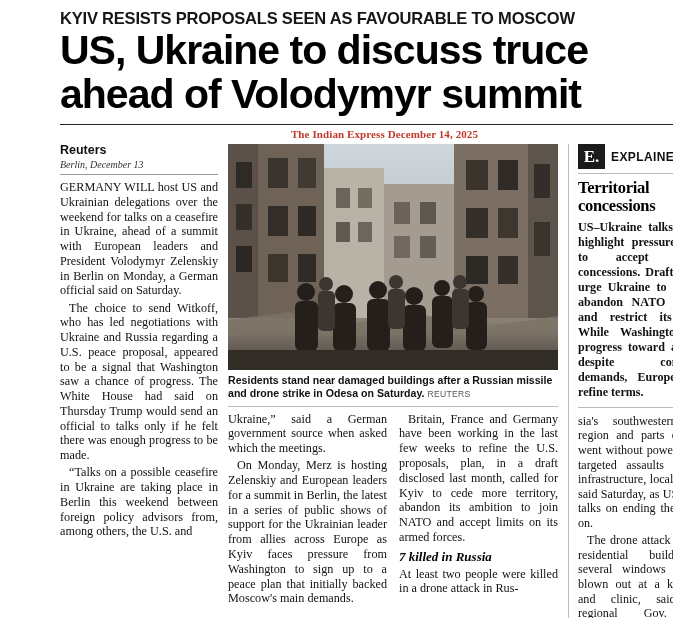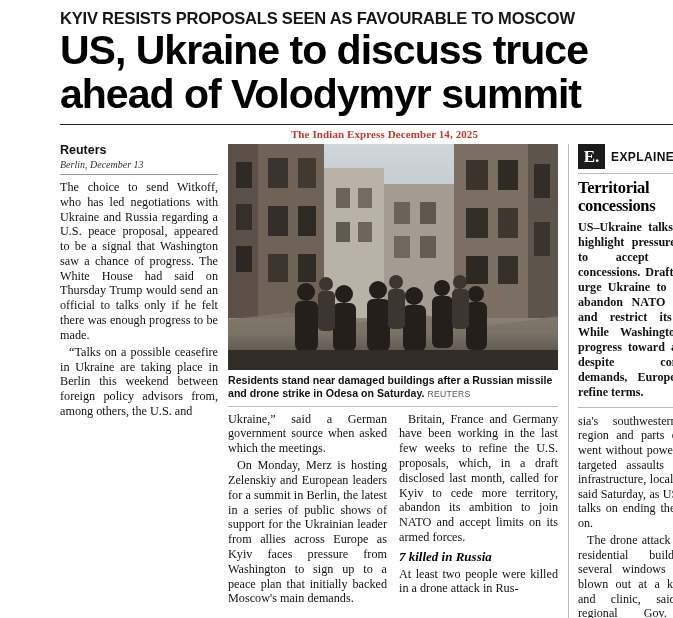--- a/index.html
+++ b/index.html
@@ -227,20 +227,21 @@
   <hr class="rule-full">
 
   <div class="paper-date">The Indian Express December 14, 2025</div>
 
   <div class="grid">
 
     <div class="col-left">
       <div class="byline">Reuters</div>
       <div class="byline-place">Berlin, December 13</div>
       <hr class="byline-rule">
+      <p class="body">GERMANY WILL host US and Ukrainian delegations over the weekend for talks on a ceasefire in Ukraine, ahead of a summit with European leaders and President Volodymyr Zelenskiy in Berlin on Monday, a German official said on Saturday.</p>
       <p class="body">The choice to send Witkoff, who has led negotiations with Ukraine and Russia regarding a U.S. peace proposal, appeared to be a signal that Washington saw a chance of progress. The White House had said on Thursday Trump would send an official to talks only if he felt there was enough progress to be made.</p>
       <p class="body">“Talks on a possible ceasefire in Ukraine are taking place in Berlin this weekend between foreign policy advisors from, among others, the U.S. and</p>
     </div>
 
     <div class="col-mid">
       <div class="photo-wrap">
         <div class="photo">
           <svg width="330" height="226" viewBox="0 0 330 226" xmlns="http://www.w3.org/2000/svg" aria-hidden="true">
             <defs>
               <linearGradient id="skyG" x1="0" y1="0" x2="0" y2="1">
@@ -321,21 +322,21 @@
           <span>Residents stand near damaged buildings after a Russian missile and drone strike in Odesa on Saturday.</span>
           <span class="credit">REUTERS</span>
         </div>
       </div>
 
       <hr class="cap-rule">
 
       <div class="two-col">
         <p class="body">Ukraine,” said a German government source when asked which the meetings.</p>
         <p class="body">On Monday, Merz is hosting Zelenskiy and European leaders for a summit in Berlin, the latest in a series of public shows of support for the Ukrainian leader from allies across Europe as Kyiv faces pressure from Washington to sign up to a peace plan that initially backed Moscow's main demands.</p>
-        <p class="body">Britain, France and Germany have been working in the last few weeks to refine the U.S. proposals, which, in a draft disclosed last month, called for Kyiv to cede more territory, abandon its ambition to join NATO and accept limits on its armed forces.</p>
+        <p class="body">Britain, France and Germany have been working in the last few weeks to refine the U.S. proposals, plan, in a draft disclosed last month, called for Kyiv to cede more territory, abandon its ambition to join NATO and accept limits on its armed forces.</p>
         <div class="subhead">7 killed in Russia</div>
         <p class="body">At least two people were killed in a drone attack in Rus-</p>
       </div>
     </div>
 
     <div class="col-right">
       <div class="explained-head">
         <div class="e-badge">E.</div>
         <div class="explained-label">EXPLAINED</div>
       </div>

